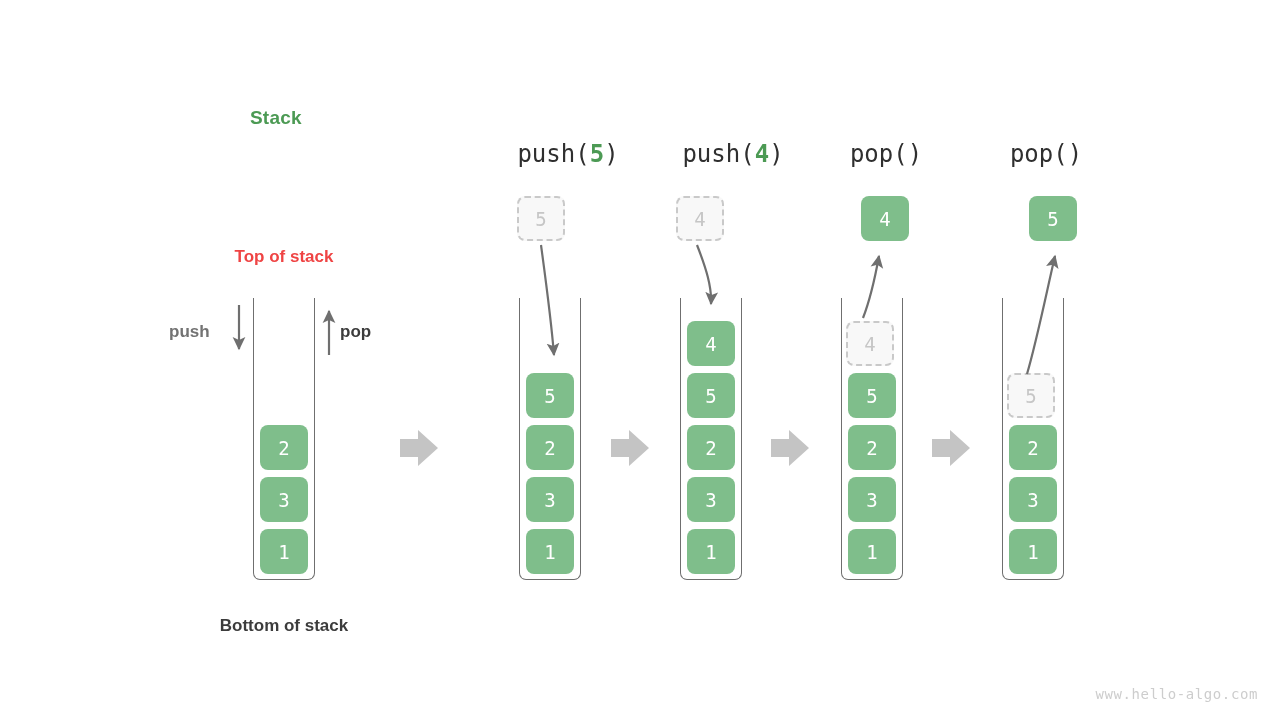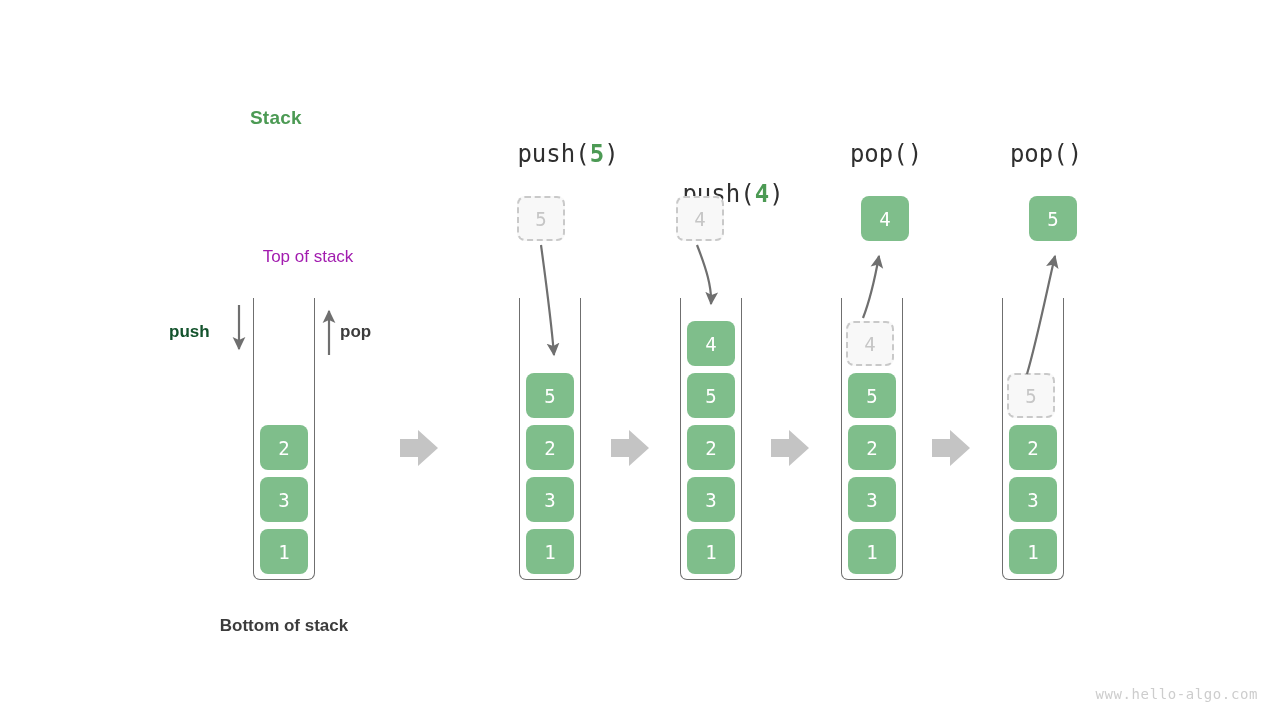--- a/index.html
+++ b/index.html
@@ -31,42 +31,41 @@
     color: #4C9A54;
     letter-spacing: 0.2px;
     white-space: nowrap;
   }
   .lbl-top {
     position: absolute;
     left: 284px;
     top: 247px;
     transform: translateX(-50%);
     font-size: 17px;
-    font-weight: normal;
-    color: #a21caf;
-    white-space: nowrap;
-    margin-left: 24px;
+    font-weight: bold;
+    color: #ef4444;
+    white-space: nowrap;
   }
   .lbl-bottom {
     position: absolute;
     left: 284px;
     top: 616px;
     transform: translateX(-50%);
     font-size: 17px;
     font-weight: bold;
     color: #3c3c3c;
     white-space: nowrap;
   }
   .lbl-push {
     position: absolute;
     left: 169px;
     top: 322px;
     font-size: 17px;
     font-weight: bold;
-    color: #14532d;
+    color: #737373;
     white-space: nowrap;
   }
   .lbl-pop {
     position: absolute;
     left: 340px;
     top: 322px;
     font-size: 17px;
     font-weight: bold;
     color: #3c3c3c;
     white-space: nowrap;
@@ -164,21 +163,21 @@
   <div class="op-caption" style="left:568px;">
     <span>push(</span><span class="arg">5</span><span>)</span>
   </div>
   <div class="cell ghost" style="left:517px; top:196px;">5</div>
   <div class="stack-container" style="left:519px; top:298px;"></div>
   <div class="cell filled" style="left:526px; top:373px;">5</div>
   <div class="cell filled" style="left:526px; top:425px;">2</div>
   <div class="cell filled" style="left:526px; top:477px;">3</div>
   <div class="cell filled" style="left:526px; top:529px;">1</div>
 
-  <div class="op-caption" style="left:733px;margin-top:40px;">
+  <div class="op-caption" style="left:733px;">
     <span>push(</span><span class="arg">4</span><span>)</span>
   </div>
   <div class="cell ghost" style="left:676px; top:196px;">4</div>
   <div class="stack-container" style="left:680px; top:298px;"></div>
   <div class="cell filled" style="left:687px; top:321px;">4</div>
   <div class="cell filled" style="left:687px; top:373px;">5</div>
   <div class="cell filled" style="left:687px; top:425px;">2</div>
   <div class="cell filled" style="left:687px; top:477px;">3</div>
   <div class="cell filled" style="left:687px; top:529px;">1</div>
 

